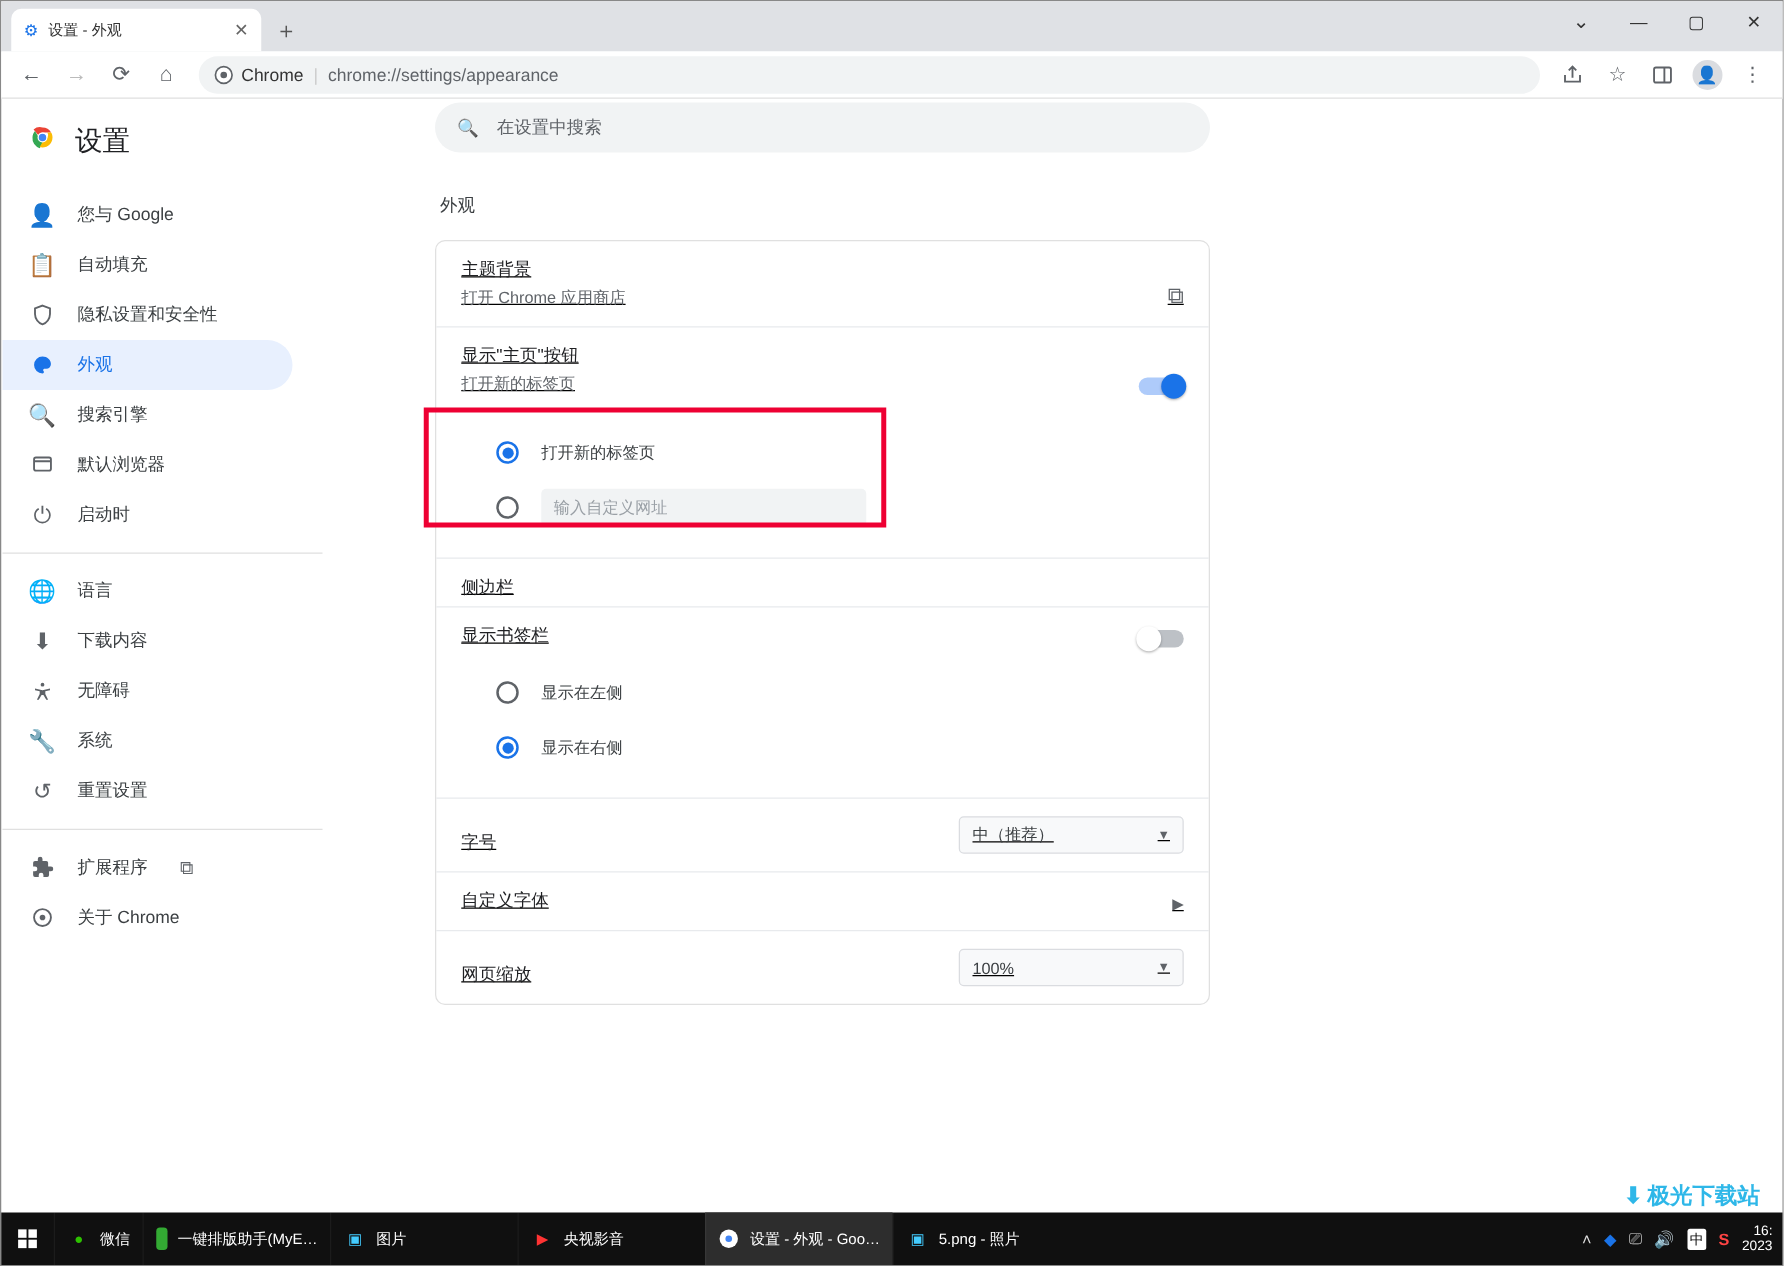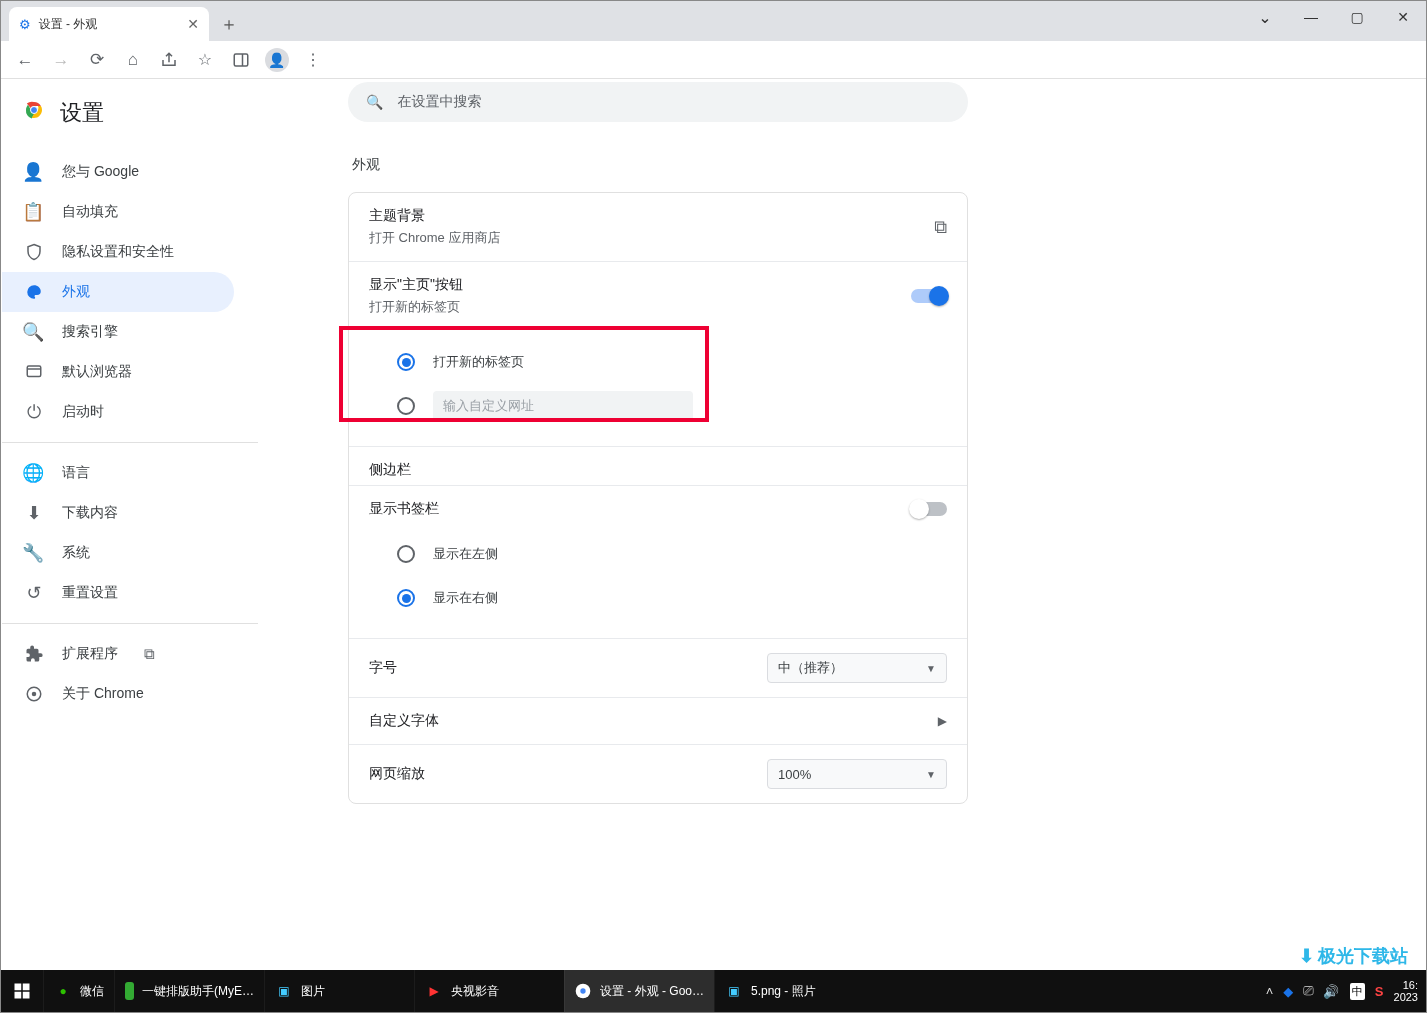--- a/index.html
+++ b/index.html
@@ -38,21 +38,21 @@
 .nav-item.active { background: #e8f0fe; color: #1a73e8; }
 .nav-item.active .nicon { color: #1a73e8; }
 .nicon { width: 20px; font-size: 18px; color: #5f6368; display: inline-flex; align-items:center; justify-content:center; }
 .nav-divider { height: 1px; background: #e0e0e0; margin: 10px 0 10px 0; }
 .nav-item .ext-launch { margin-left: 8px; font-size: 15px; color: #5f6368; }
 
 .main { flex: 1; display: flex; flex-direction: column; align-items: flex-start; padding-left: 90px; }
 .searchbar { width: 620px; height: 40px; background: #f1f3f4; border-radius: 40px; margin-top: 2px; display: flex; align-items: center; padding: 0 18px; gap: 14px; color: #5f6368; font-size: 14px; }
 .section-title { font-size: 14px; color: #3c4043; margin: 34px 0 18px 4px; }
 .card { width: 620px; border: 1px solid #e0e0e0; border-radius: 8px; background: #fff; }
-.row { padding: 14px 20px; display: flex; align-items: center; border-top: 1px solid #e8eaed; position: relative; }
+.row { padding: 14px 20px; display: flex; align-items: flex-end; border-top: 1px solid #e8eaed; position: relative; text-decoration: underline; }
 .row:first-child { border-top: none; }
 .row .labels { display: flex; flex-direction: column; gap: 4px; }
 .row .label1 { font-size: 14px; color: #202124; }
 .row .label2 { font-size: 13px; color: #5f6368; }
 .row .right-ctrl { margin-left: auto; }
 .launch-icon { color: #5f6368; font-size: 18px; }
 .toggle { width: 36px; height: 14px; border-radius: 10px; position: relative; }
 .toggle.on { background: #aecbfa; }
 .toggle.on:after { content: ""; position: absolute; right: -2px; top: -3px; width: 20px; height: 20px; border-radius: 50%; background: #1a73e8; box-shadow: 0 1px 2px rgba(0,0,0,.3); }
 .toggle.off { background: #bdc1c6; }
@@ -111,20 +111,33 @@
       <div>▢</div>
       <div>✕</div>
     </div>
   </div>
 
   <div class="addrbar">
     <div class="navbtn">←</div>
     <div class="navbtn disabled">→</div>
     <div class="navbtn">⟳</div>
     <div class="navbtn">⌂</div>
+    <div class="omnibox">
+      <span class="chrome-chip">
+        <span>
+          <svg width="16" height="16" viewBox="0 0 24 24">
+              <circle cx="12" cy="12" r="10" fill="#fff" stroke="#5f6368" stroke-width="2"></circle>
+              <circle cx="12" cy="12" r="4" fill="#5f6368"></circle>
+            </svg>
+        </span>
+        <span>Chrome</span>
+      </span>
+      <span class="sep">|</span>
+      <span class="urlpath">chrome://settings/appearance</span>
+    </div>
     <div class="right-icons">
       <div>
         <svg width="18" height="18" viewBox="0 0 24 24" fill="none" stroke="#5f6368" stroke-width="2">
             <path d="M4 12v7h16v-7M12 3v12M8 7l4-4 4 4"></path>
           </svg>
       </div>
       <div>☆</div>
       <div>
         <svg width="18" height="18" viewBox="0 0 24 24" fill="none" stroke="#5f6368" stroke-width="2">
             <rect x="3" y="4" width="18" height="16" rx="2"></rect>
@@ -198,20 +211,29 @@
         <div class="nav-divider"></div>
         <div class="nav-item">
             <span class="nicon">🌐</span>
             <span>语言</span>
           </div>
         <div class="nav-item">
             <span class="nicon">⬇</span>
             <span>下载内容</span>
           </div>
         <div class="nav-item">
+            <span class="nicon">
+              <svg width="18" height="18" viewBox="0 0 24 24" fill="#5f6368">
+                <circle cx="12" cy="5" r="2"></circle>
+                <path d="M4 9l8 2 8-2v2l-5 1v3l3 6h-2l-3-5h-2l-3 5H6l3-6v-3L4 11V9z"></path>
+              </svg>
+            </span>
+            <span>无障碍</span>
+          </div>
+        <div class="nav-item">
             <span class="nicon">🔧</span>
             <span>系统</span>
           </div>
         <div class="nav-item">
             <span class="nicon">↺</span>
             <span>重置设置</span>
           </div>
         <div class="nav-divider"></div>
         <div class="nav-item">
             <span class="nicon">

